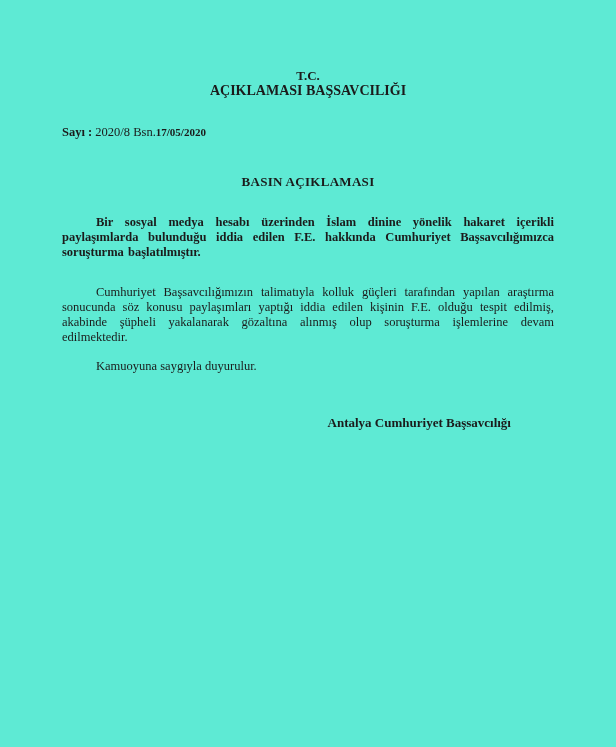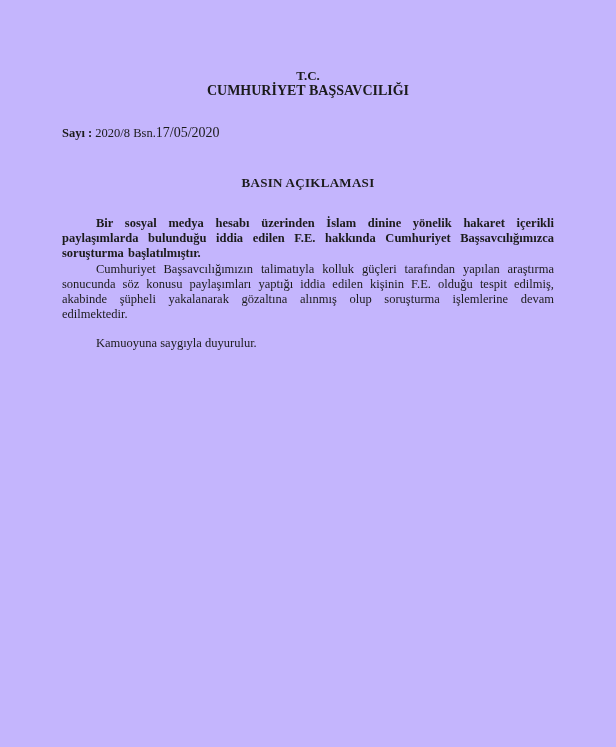--- a/index.html
+++ b/index.html
@@ -4,21 +4,21 @@
 <style>
   html, body {
     margin: 0;
     padding: 0;
     background: #ffffff;
   }
   .page {
     position: relative;
     width: 616px;
     height: 747px;
-    background: #c4b5fd;
+    background: #5eead4;
     color: #1b1b1b;
     font-family: "Liberation Serif", "DejaVu Serif", serif;
     font-size: 12.5px;
     box-sizing: border-box;
     padding: 68px 62px 0 62px;
     overflow: hidden;
   }
   .letterhead {
     text-align: center;
     font-weight: bold;
@@ -29,38 +29,38 @@
   .meta-row {
     margin-top: 26px;
     display: flex;
     justify-content: flex-start;
     align-items: baseline;
     line-height: 15px;
   }
   .meta-left { font-size: 12.5px; }
   .meta-label { font-weight: bold; }
   .meta-value { font-weight: normal; }
-  .meta-date { font-weight: normal; font-size: 14px; }
+  .meta-date { font-weight: bold; font-size: 11px; }
   .doc-title {
     margin: 34px 0 0 0;
     text-align: center;
     font-size: 13px;
     font-weight: bold;
     line-height: 15px;
     letter-spacing: 0.3px;
   }
   .body-par {
     margin: 0;
     text-align: justify;
     text-indent: 34px;
     line-height: 14.8px;
     word-spacing: 1px;
   }
   .par-1 { margin-top: 26px; font-weight: bold; }
-  .par-2 { margin-top: 2px; }
+  .par-2 { margin-top: 26px; }
   .closing {
     margin: 14px 0 0 0;
     text-indent: 34px;
     line-height: 14.8px;
   }
   .signature {
     margin-top: 42px;
     text-align: right;
     padding-right: 43px;
     font-weight: bold;
@@ -68,33 +68,34 @@
     line-height: 15px;
   }
 </style>
 </head>
 <body>
 
 <div class="page">
 
   <header class="letterhead">
     <div class="lh-line">T.C.</div>
-    <div class="lh-line lh-line-3">CUMHURİYET BAŞSAVCILIĞI</div>
+    <div class="lh-line lh-line-3">AÇIKLAMASI BAŞSAVCILIĞI</div>
   </header>
 
   <div class="meta-row">
     <div class="meta-left">
       <span class="meta-label">Sayı :</span>
       <span class="meta-value">2020/8 Bsn.</span>
     </div>
     <div class="meta-date">17/05/2020</div>
   </div>
 
   <h1 class="doc-title">BASIN AÇIKLAMASI</h1>
 
   <p class="body-par par-1">Bir sosyal medya hesabı üzerinden İslam dinine yönelik hakaret içerikli paylaşımlarda bulunduğu iddia edilen F.E. hakkında Cumhuriyet Başsavcılığımızca soruşturma başlatılmıştır.</p>
 
   <p class="body-par par-2">Cumhuriyet Başsavcılığımızın talimatıyla kolluk güçleri tarafından yapılan araştırma sonucunda söz konusu paylaşımları yaptığı iddia edilen kişinin F.E. olduğu tespit edilmiş, akabinde şüpheli yakalanarak gözaltına alınmış olup soruşturma işlemlerine devam edilmektedir.</p>
 
   <p class="closing">Kamuoyuna saygıyla duyurulur.</p>
 
+  <div class="signature">Antalya Cumhuriyet Başsavcılığı</div>
 
 </div>
 
 </body></html>

